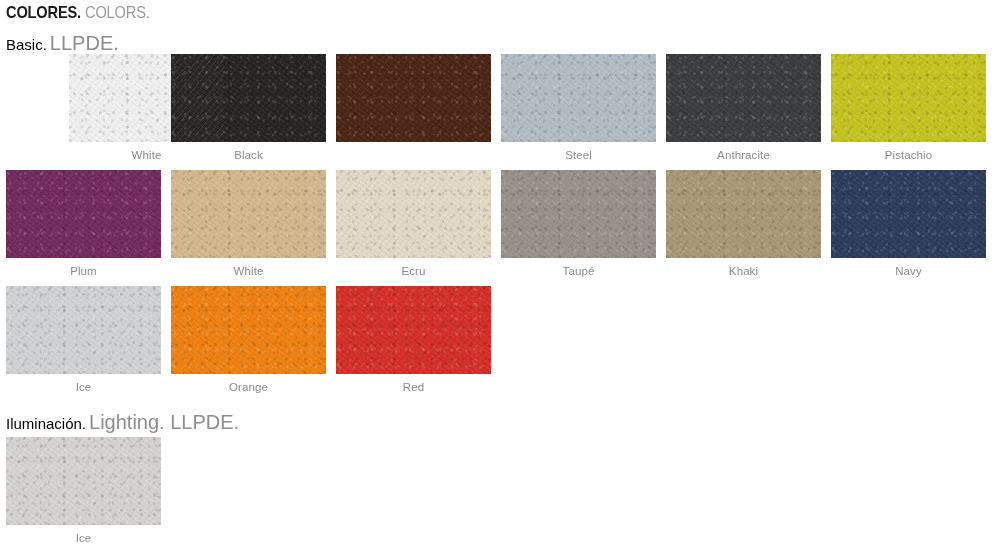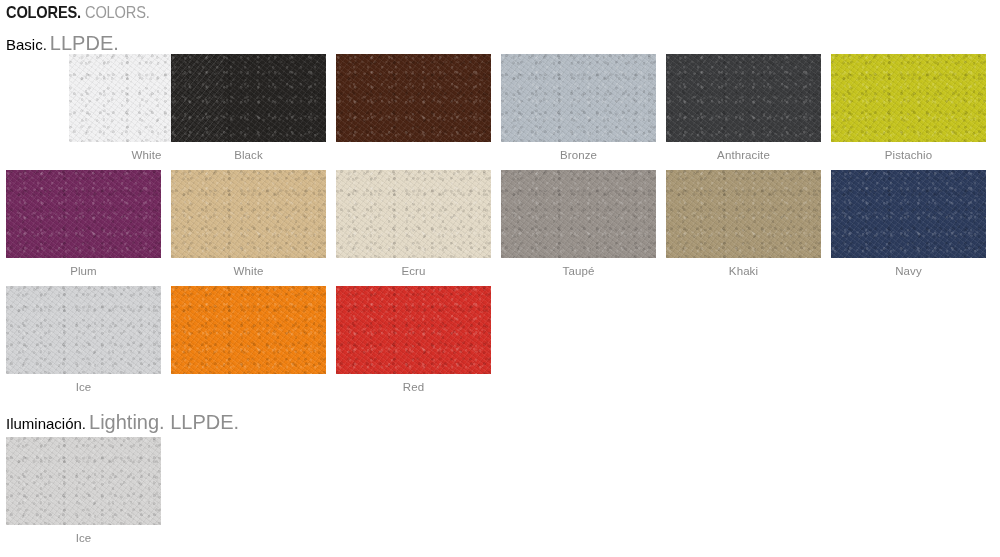--- a/index.html
+++ b/index.html
@@ -157,21 +157,21 @@
         </div>
         <div class="swatch-cell" style="left: 171px;">
           <div class="swatch-chip" style="background-color: rgb(37, 35, 33);"></div>
           <span class="swatch-label">Black</span>
         </div>
         <div class="swatch-cell" style="left: 336px;">
           <div class="swatch-chip" style="background-color: rgb(74, 36, 20);"></div>
         </div>
         <div class="swatch-cell" style="left: 501px;">
           <div class="swatch-chip" style="background-color: rgb(180, 188, 196);"></div>
-          <span class="swatch-label">Bronze</span>
+          <span class="swatch-label">Steel</span>
         </div>
         <div class="swatch-cell" style="left: 666px;">
           <div class="swatch-chip" style="background-color: rgb(58, 59, 61);"></div>
           <span class="swatch-label">Anthracite</span>
         </div>
         <div class="swatch-cell" style="left: 831px;">
           <div class="swatch-chip" style="background-color: rgb(197, 196, 30);"></div>
           <span class="swatch-label">Pistachio</span>
         </div>
       </div>
@@ -201,20 +201,21 @@
           <span class="swatch-label">Navy</span>
         </div>
       </div>
       <div class="swatch-row">
         <div class="swatch-cell" style="left: 6px;">
           <div class="swatch-chip" style="background-color: rgb(210, 211, 213);"></div>
           <span class="swatch-label">Ice</span>
         </div>
         <div class="swatch-cell" style="left: 171px;">
           <div class="swatch-chip" style="background-color: rgb(240, 128, 16);"></div>
+          <span class="swatch-label">Orange</span>
         </div>
         <div class="swatch-cell" style="left: 336px;">
           <div class="swatch-chip" style="background-color: rgb(212, 46, 39);"></div>
           <span class="swatch-label">Red</span>
         </div>
       </div>
     </div>
 
   <div class="subsection-title" id="lighting-heading">
     <span class="sub-bold">Iluminación.</span><span class="sub-grey">Lighting. LLPDE.</span>

